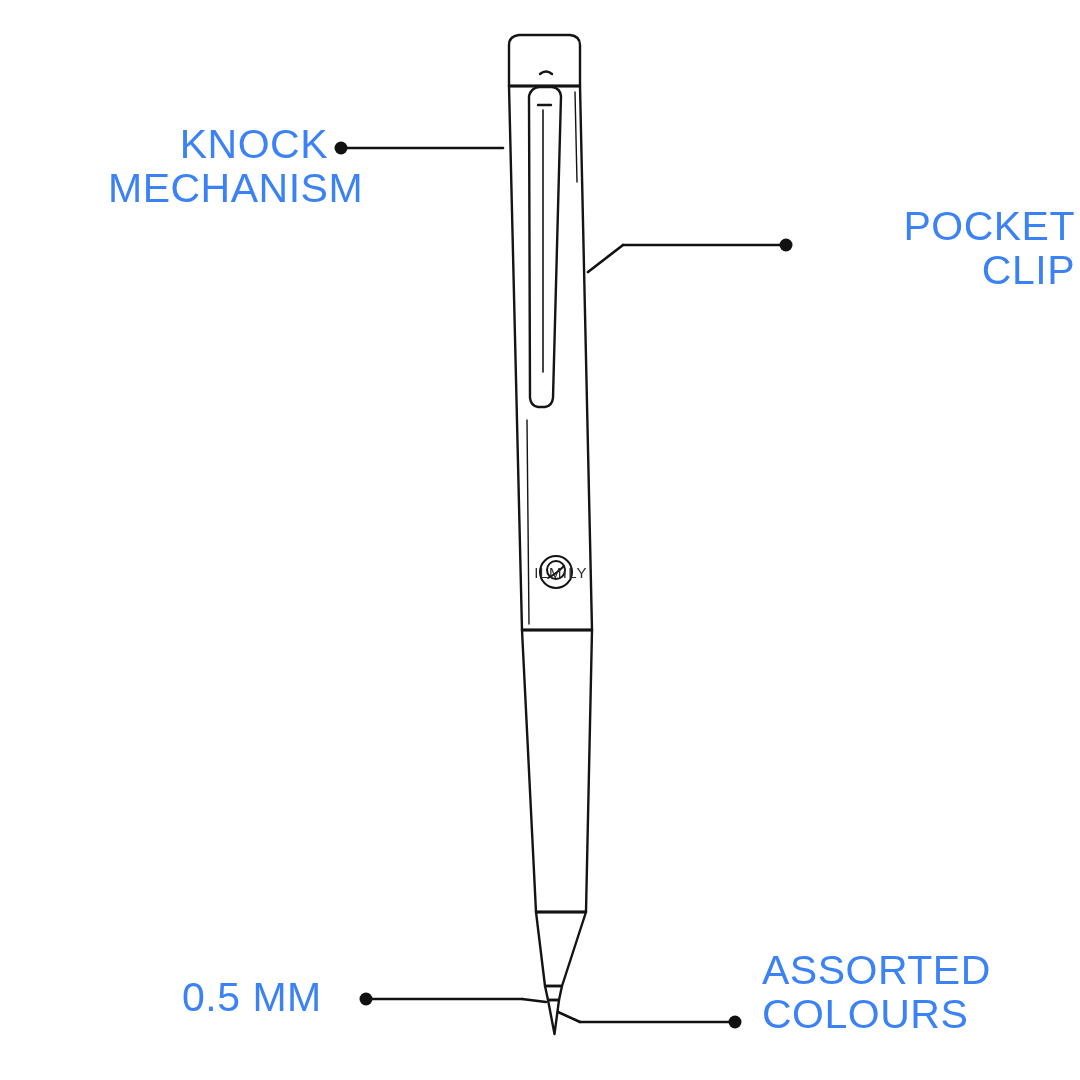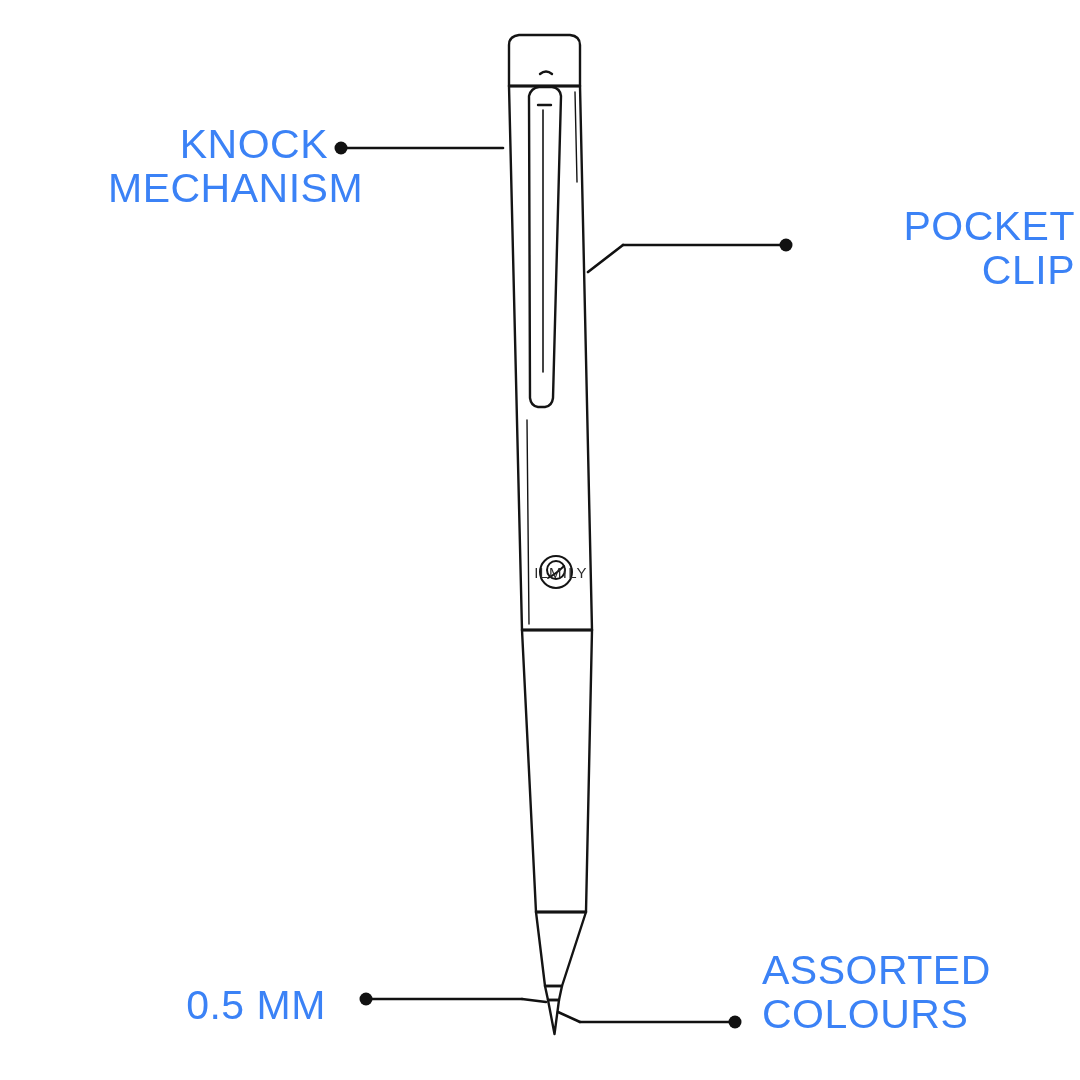--- a/index.html
+++ b/index.html
@@ -35,21 +35,21 @@
     letter-spacing: 0.5px;
     color: #3b82f6;
     white-space: pre-line;
     font-weight: 400;
   }
   .label-right { text-align: left; }
   .label-left  { text-align: right; }
 
   #label-knock     { left: 108px; top: 122px; width: 220px; text-align: right; }
   #label-pocket    { left: 845px; top: 204px; width: 230px; text-align: right; }
-  #label-size      { left: 176px; top: 975px; width: 160px; text-align: center; margin-top: 8px; }
+  #label-size      { left: 182px; top: 975px; width: 160px; text-align: left; }
   #label-colours   { left: 762px; top: 948px; width: 260px; text-align: left; }
 
   .brand-text {
     position: absolute;
     left: 519px;
     top: 564px;
     width: 84px;
     text-align: center;
     font-family: "Liberation Sans", sans-serif;
     font-size: 15px;

